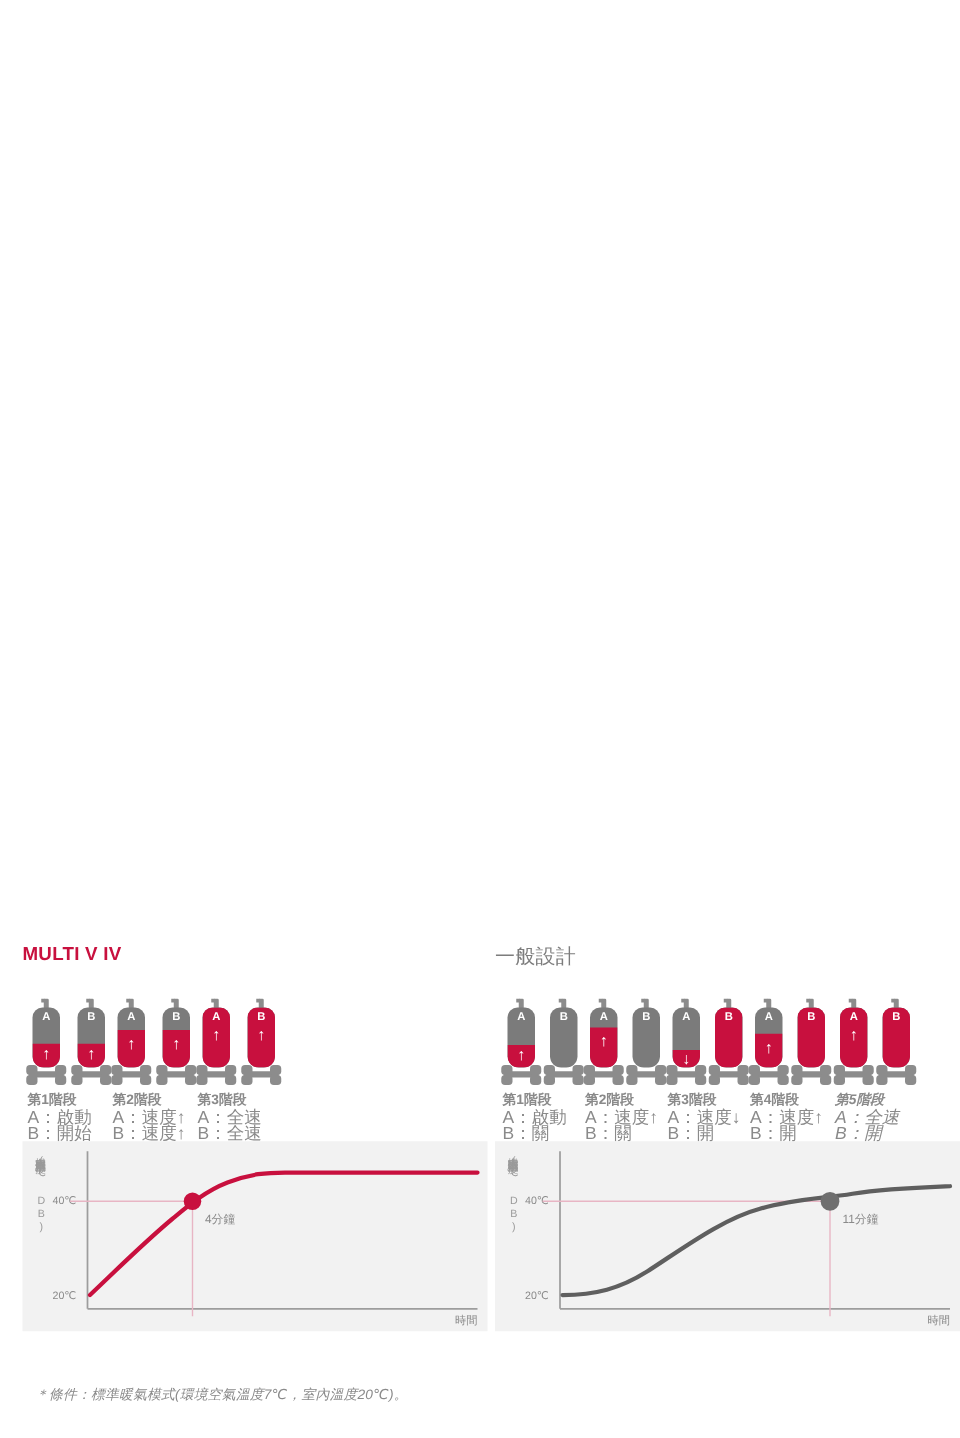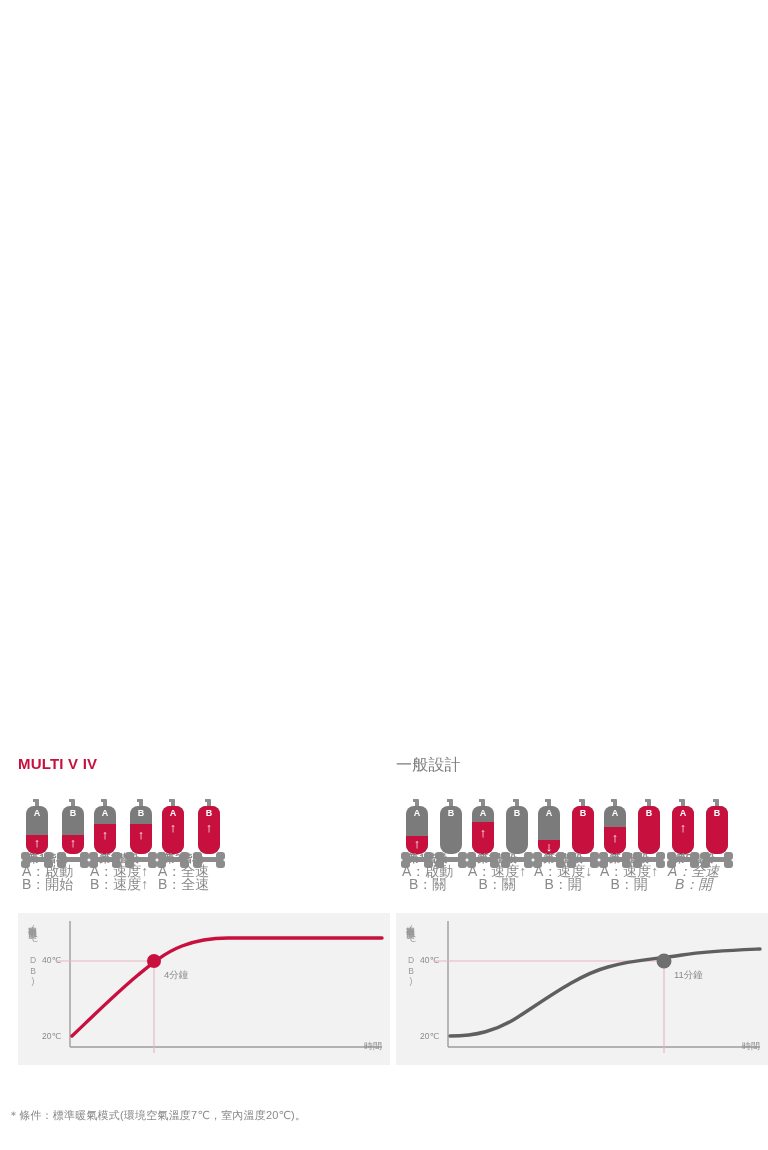--- a/index.html
+++ b/index.html
@@ -65,45 +65,45 @@
   }
   .comp .base .knob{
     position:absolute;width:9px;height:8px;background:#8c8c8c;border-radius:3px;
   }
   .comp .base .k1{left:0;top:1px;}
   .comp .base .k2{left:0;top:9px;}
   .comp .base .k3{right:0;top:1px;}
   .comp .base .k4{right:0;top:9px;}
 
   
-  .cap{position:absolute;top:97px;white-space:nowrap;text-align:center;}
+  .cap{position:absolute;top:119px;white-space:nowrap;}
   .cap .t{font-size:11px;font-weight:bold;color:#8a8a8a;line-height:13px;}
   .cap .l{font-size:14px;color:#8a8a8a;line-height:12.5px;}
 
   
   .chart{
     position:absolute;top:158px;left:0;width:372px;height:152px;
     background:#f2f2f2;
   }
   .ylab{
     position:absolute;left:6px;top:6px;
     width:14px;height:140px;
     font-size:8.5px;color:#9a9a9a;line-height:10px;
     writing-mode:vertical-rl;text-orientation:upright;
     letter-spacing:.5px;
   }
   .ytick{position:absolute;font-size:8.5px;color:#8a8a8a;white-space:nowrap;}
   .yt40{left:24px;top:42px;}
   .yt20{left:24px;top:118px;}
-  .xlab{position:absolute;right:8px;bottom:12px;font-size:9px;color:#8a8a8a;}
+  .xlab{position:absolute;right:8px;bottom:2px;font-size:9px;color:#8a8a8a;}
   .annot{position:absolute;font-size:9.5px;color:#8a8a8a;white-space:nowrap;}
 
   .note{
-    position:absolute;left:8px;top:1108px;
-    font-size:11px;color:#8a8a8a;white-space:nowrap;letter-spacing:.2px;
+    position:absolute;left:28px;top:1108px;
+    font-size:11px;color:#8a8a8a;white-space:nowrap;letter-spacing:.2px;font-style:italic;
   }
 </style>
 </head>
 <body>
 
 <div class="stage">
 
   <div class="panel left">
 
     <div class="panel-title">MULTI V IV</div>

